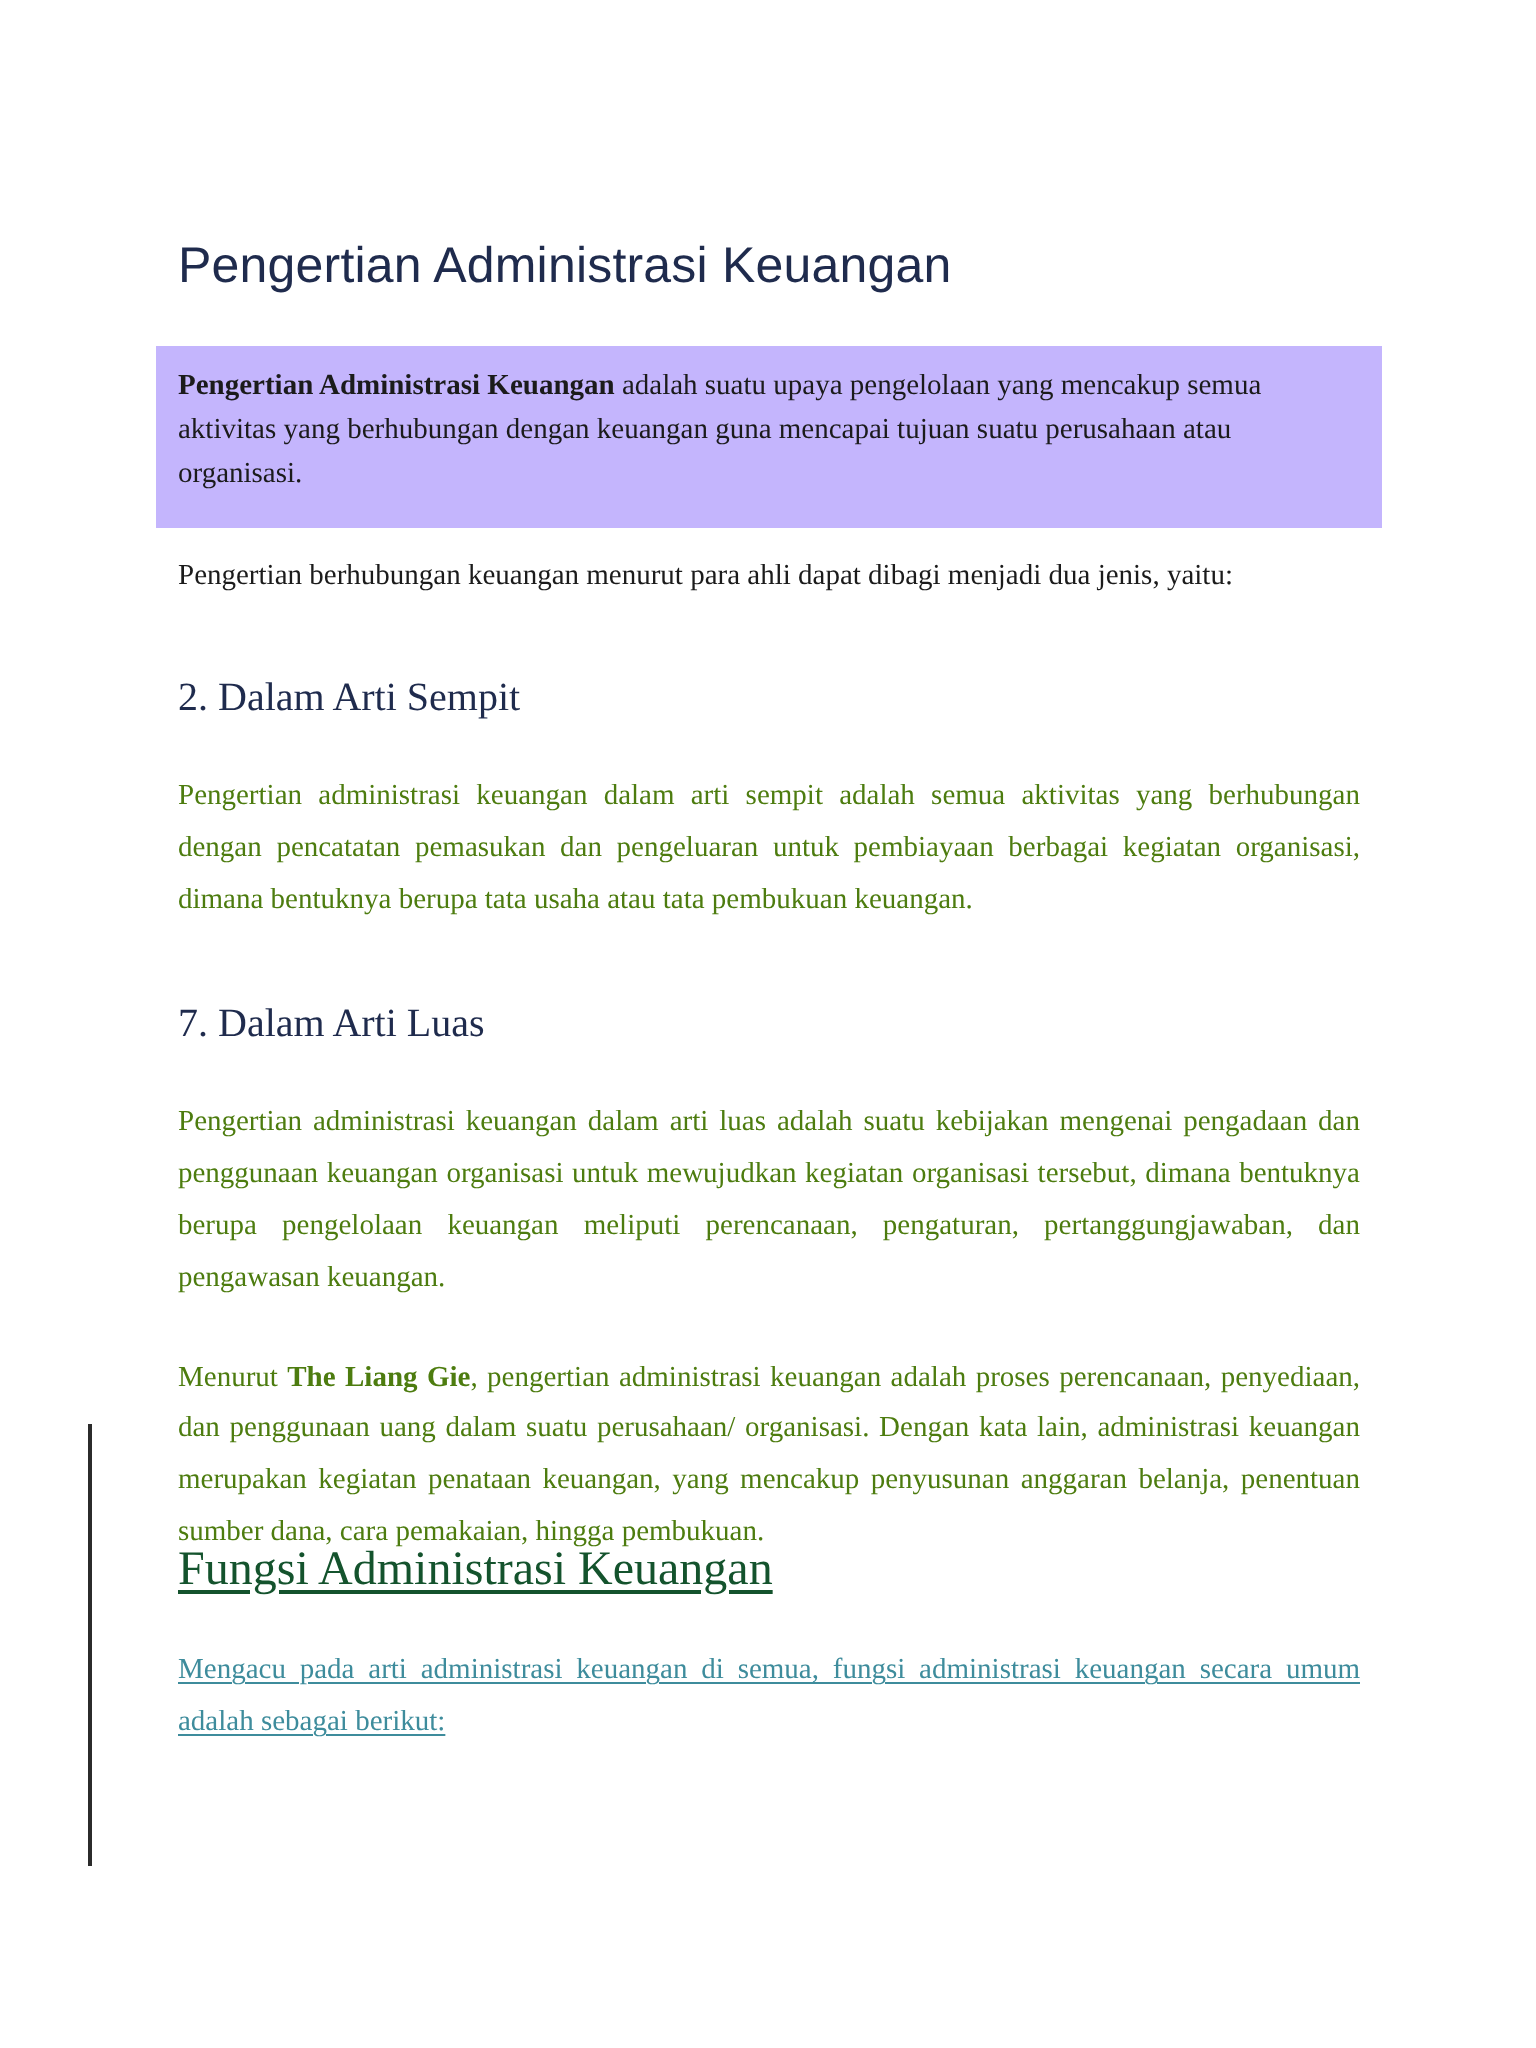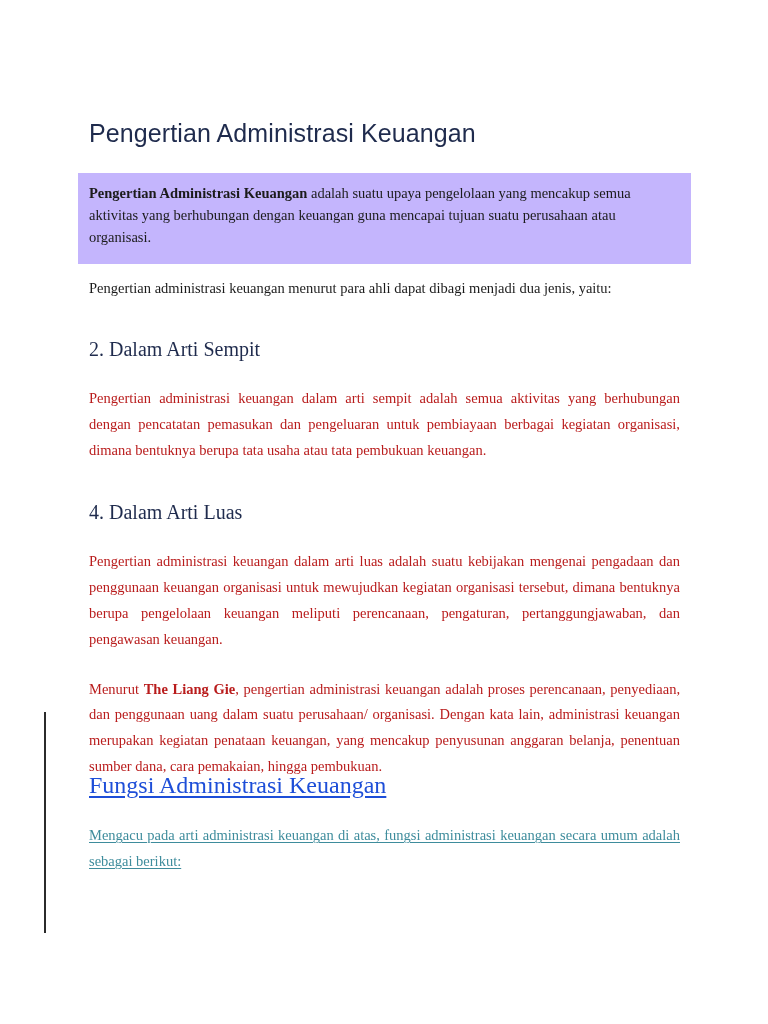--- a/index.html
+++ b/index.html
@@ -78,21 +78,21 @@
     color: #1f2b4d;
     margin: 36px 0 0 0;
     line-height: 1.3;
   }
 
   
   .body-par {
     margin: 24px 0 0 0;
     font-size: 14.5px;
     line-height: 1.78;
-    color: #b91c1c;
+    color: #4d7c0f;
     text-align: justify;
     text-justify: inter-word;
   }
   .body-par b {
     font-weight: 700;
   }
 
   
   .bottom-block {
     position: absolute;
@@ -105,21 +105,21 @@
     left: 44px;
     top: 712px;
     width: 1.6px;
     height: 221px;
     background: #2b2b2b;
   }
   .teal-heading {
     font-family: "Liberation Serif", "DejaVu Serif", serif;
     font-size: 24px;
     font-weight: 400;
-    color: #1d4ed8;
+    color: #14532d;
     text-decoration: underline;
     text-decoration-thickness: 1px;
     text-underline-offset: 3px;
     margin: 0;
     line-height: 1.3;
     display: inline-block;
   }
   .teal-par {
     margin: 22px 0 0 0;
     font-size: 14.5px;
@@ -138,35 +138,35 @@
 <div class="page">
 
   <div class="content">
 
     <h1 class="doc-title">Pengertian Administrasi Keuangan</h1>
 
     <div class="callout">
       <p><span class="lead">Pengertian Administrasi Keuangan</span><span> adalah suatu upaya pengelolaan yang mencakup semua aktivitas yang berhubungan dengan keuangan guna mencapai tujuan suatu perusahaan atau organisasi.</span></p>
     </div>
 
-    <p class="intro-line">Pengertian administrasi keuangan menurut para ahli dapat dibagi menjadi dua jenis, yaitu:</p>
+    <p class="intro-line">Pengertian berhubungan keuangan menurut para ahli dapat dibagi menjadi dua jenis, yaitu:</p>
 
     <h2 class="section-heading">2. Dalam Arti Sempit</h2>
 
     <p class="body-par">Pengertian administrasi keuangan dalam arti sempit adalah semua aktivitas yang berhubungan dengan pencatatan pemasukan dan pengeluaran untuk pembiayaan berbagai kegiatan organisasi, dimana bentuknya berupa tata usaha atau tata pembukuan keuangan.</p>
 
-    <h2 class="section-heading">4. Dalam Arti Luas</h2>
+    <h2 class="section-heading">7. Dalam Arti Luas</h2>
 
     <p class="body-par">Pengertian administrasi keuangan dalam arti luas adalah suatu kebijakan mengenai pengadaan dan penggunaan keuangan organisasi untuk mewujudkan kegiatan organisasi tersebut, dimana bentuknya berupa pengelolaan keuangan meliputi perencanaan, pengaturan, pertanggungjawaban, dan pengawasan keuangan.</p>
 
     <p class="body-par"><span>Menurut </span><b>The Liang Gie</b><span>, pengertian administrasi keuangan adalah proses perencanaan, penyediaan, dan penggunaan uang dalam suatu perusahaan/ organisasi. Dengan kata lain, administrasi keuangan merupakan kegiatan penataan keuangan, yang mencakup penyusunan anggaran belanja, penentuan sumber dana, cara pemakaian, hingga pembukuan.</span></p>
 
   </div>
 
   <div class="vrule"></div>
 
   <div class="bottom-block">
     <a class="teal-heading" href="#" style="text-decoration:underline;">Fungsi Administrasi Keuangan</a>
 
-    <p class="teal-par">Mengacu pada arti administrasi keuangan di atas, fungsi administrasi keuangan secara umum adalah sebagai berikut:</p>
+    <p class="teal-par">Mengacu pada arti administrasi keuangan di semua, fungsi administrasi keuangan secara umum adalah sebagai berikut:</p>
   </div>
 
 </div>
 
 </body></html>

